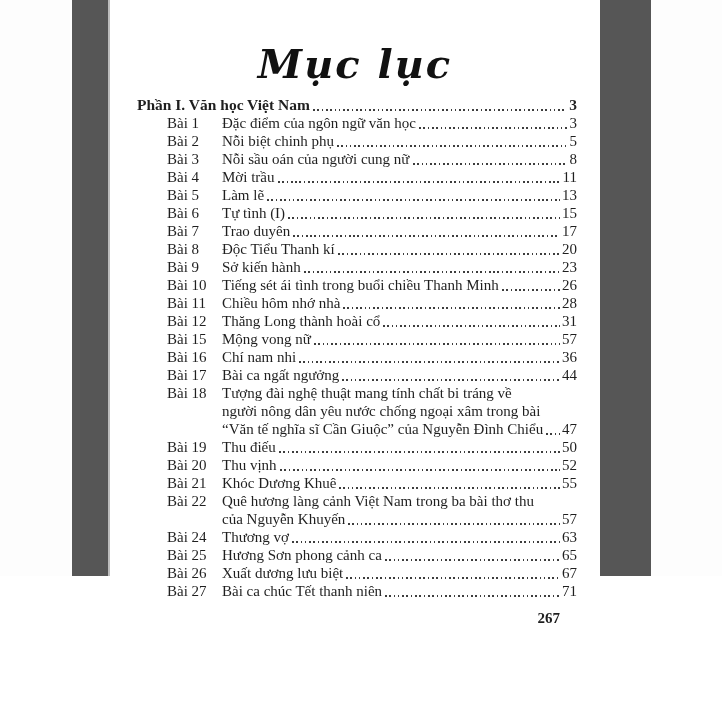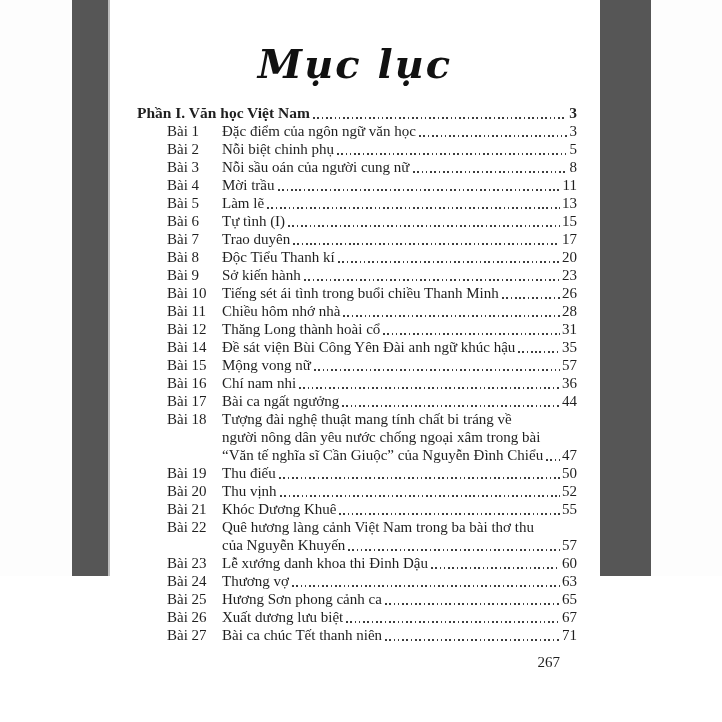--- a/index.html
+++ b/index.html
@@ -22,39 +22,39 @@
     display:flex; flex-direction:column;
   }
   .doc-title {
     font-family:"DejaVu Serif","Liberation Serif",serif;
     font-style:italic; font-weight:bold;
     font-size:40px; line-height:52px;
     text-align:center; letter-spacing:2px;
     color:#111;
   }
   .toc {
-    margin-top:14px;
+    margin-top:6px;
     padding:0 23px 0 27px;
     font-size:15px; line-height:18px;
   }
   .toc-line { display:flex; align-items:baseline; height:18px; }
   .section-row { font-weight:bold; font-size:15.5px; }
   .entry { display:flex; padding-left:30px;justify-content:space-between; }
   .entry-no { width:55px; flex:none; line-height:18px; }
   .entry-body { flex:1; display:flex; flex-direction:column; min-width:0; }
   .line-text { flex:none; white-space:nowrap; }
   .leader {
     flex:1; height:2px; min-width:8px;
     align-self:flex-end; margin:0 2px 3px 3px;
     background:repeating-linear-gradient(to right,#3d3d3d 0 1.6px,transparent 1.6px 4.3px);
   }
   .page-num { flex:none; }
   .footer-page {
     margin-top:10px; padding-right:40px;
-    text-align:right; font-weight:normal; font-size:15px;
+    text-align:right; font-weight:bold; font-size:15px;
   }
 </style>
 </head>
 <body>
 
 <div class="scene">
   <div class="strip-left"></div>
   <div class="cover-bar left"></div>
 
   <div class="page">
@@ -193,30 +193,20 @@
     <span class="entry-body">
               <div class="toc-line">
                 <span class="line-text">Thăng Long thành hoài cổ</span>
                 <span class="leader"></span>
                 <span class="page-num">31</span>
               </div>
             </span>
   </div>
 
 
-  <div class="entry">
-    <span class="entry-no">Bài 14</span>
-    <span class="entry-body">
-              <div class="toc-line">
-                <span class="line-text">Đề sát viện Bùi Công Yên Đài anh ngữ khúc hậu</span>
-                <span class="leader"></span>
-                <span class="page-num">35</span>
-              </div>
-            </span>
-  </div>
 
   <div class="entry">
     <span class="entry-no">Bài 15</span>
     <span class="entry-body">
               <div class="toc-line">
                 <span class="line-text">Mộng vong nữ</span>
                 <span class="leader"></span>
                 <span class="page-num">57</span>
               </div>
             </span>
@@ -301,30 +291,20 @@
                 <span class="line-text">Quê hương làng cảnh Việt Nam trong ba bài thơ thu</span>
               </div>
               <div class="toc-line">
                 <span class="line-text">của Nguyễn Khuyến</span>
                 <span class="leader"></span>
                 <span class="page-num">57</span>
               </div>
             </span>
   </div>
 
-  <div class="entry">
-    <span class="entry-no">Bài 23</span>
-    <span class="entry-body">
-              <div class="toc-line">
-                <span class="line-text">Lễ xướng danh khoa thi Đinh Dậu</span>
-                <span class="leader"></span>
-                <span class="page-num">60</span>
-              </div>
-            </span>
-  </div>
 
   <div class="entry">
     <span class="entry-no">Bài 24</span>
     <span class="entry-body">
               <div class="toc-line">
                 <span class="line-text">Thương vợ</span>
                 <span class="leader"></span>
                 <span class="page-num">63</span>
               </div>
             </span>

